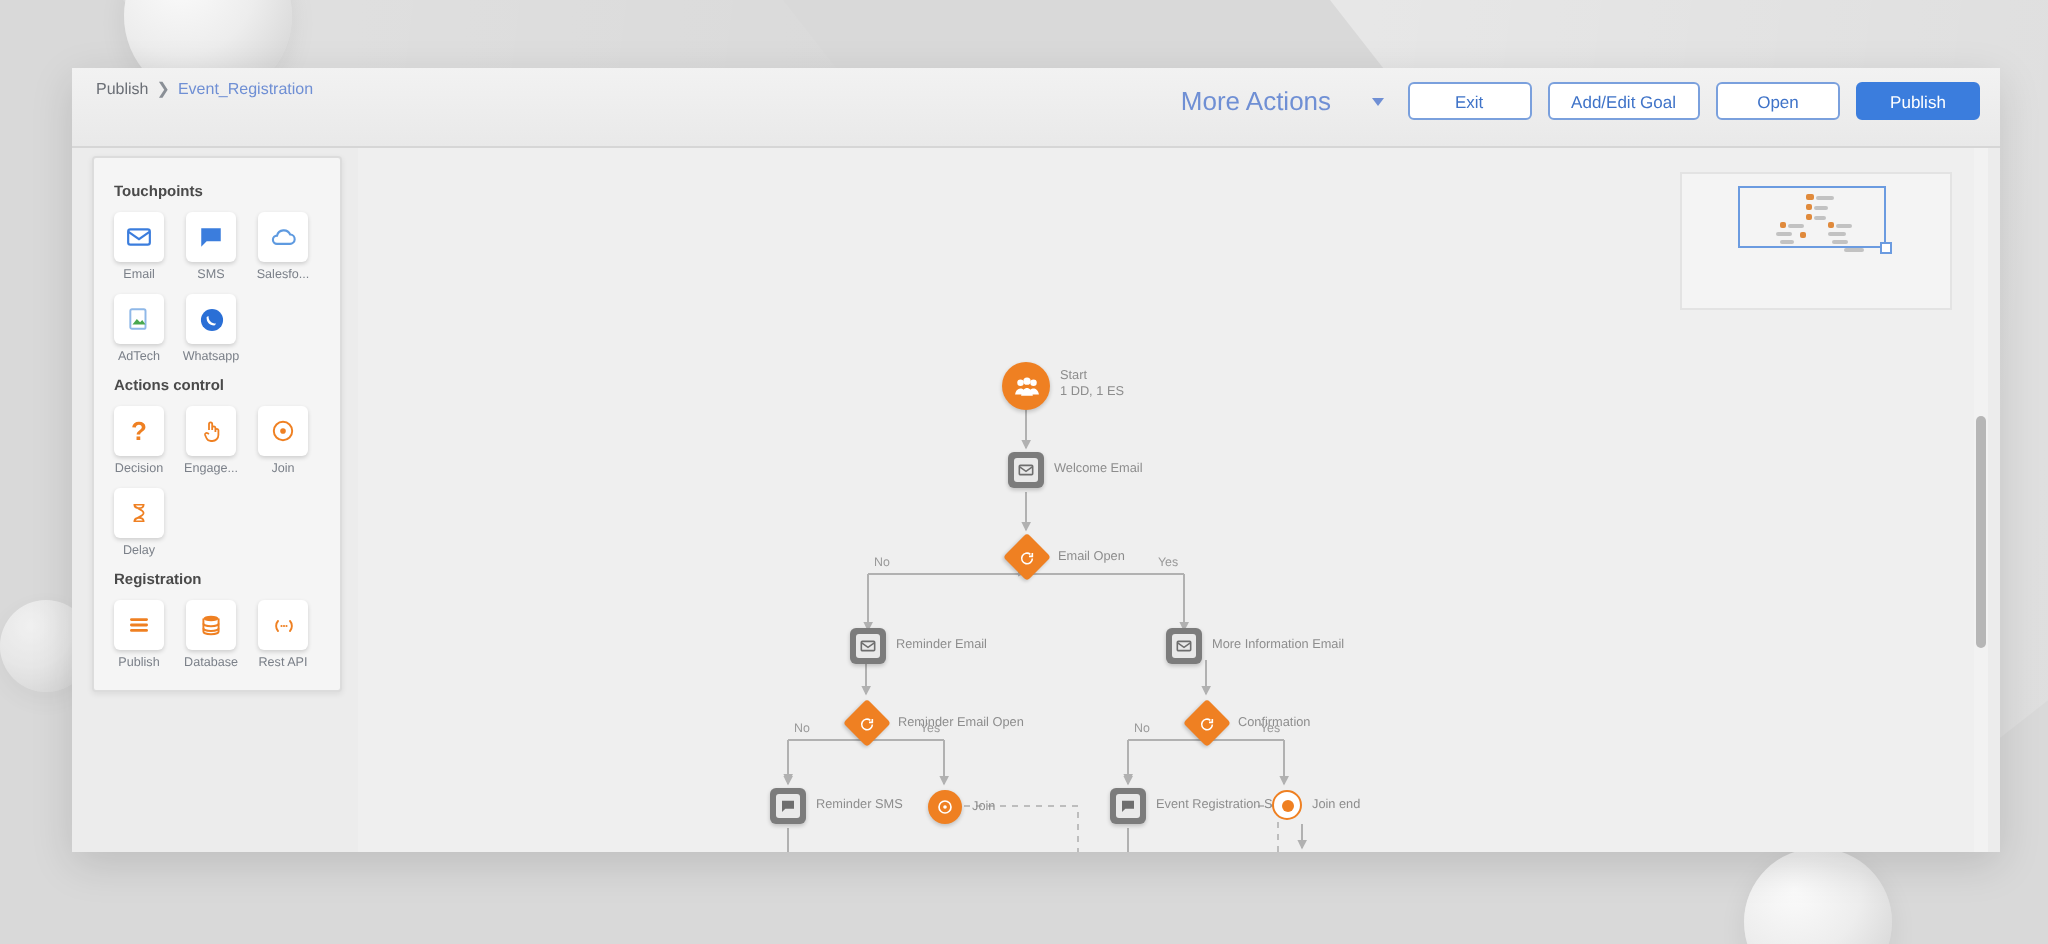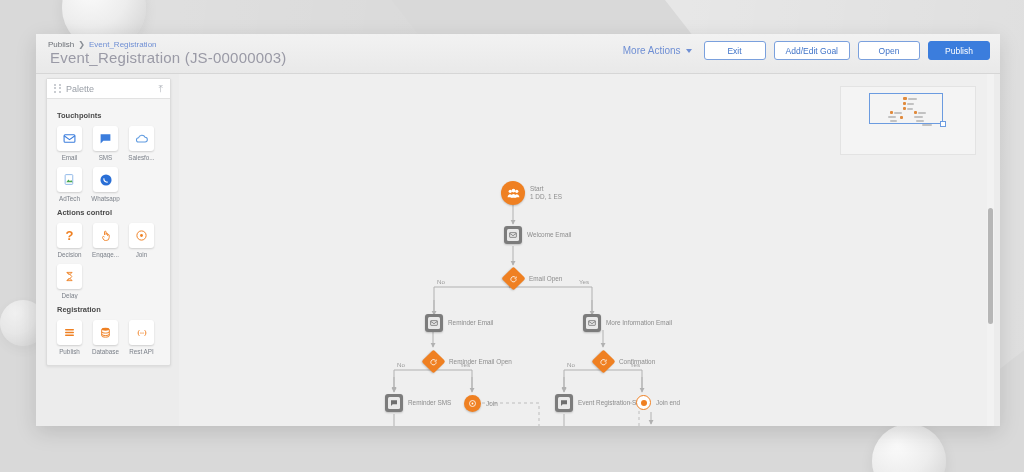--- a/index.html
+++ b/index.html
@@ -58,21 +58,21 @@
   #breadcrumb .crumb-link { color: #6f8fd4; }
   #page-title {
     position: absolute; left: 14px; top: 15px;
     font-size: 15px; color: #9a9aa6; letter-spacing: .2px; white-space: nowrap;
   }
   #header-actions {
     position: absolute; right: 10px; top: 7px;
     display: flex; align-items: center; gap: 8px;
   }
   #more-actions {
-    font-size: 10px; color: #6f8fd4; display: flex; align-items: center; gap: 5px;
+    font-size: 13px; color: #6f8fd4; display: flex; align-items: center; gap: 20px;
     cursor: pointer; padding: 0 4px;
   }
   .chev-down {
     width: 0; height: 0; border-left: 3px solid transparent;
     border-right: 3px solid transparent; border-top: 4px solid #6f8fd4;
   }
   .btn {
     height: 19px; min-width: 62px; padding: 0 11px;
     font-size: 8.5px; font-weight: normal;
     border-radius: 3px; cursor: pointer;
@@ -211,49 +211,36 @@
   <div class="bg-sphere s2"></div>
   <div class="bg-sphere s3"></div>
 </div>
 
 <div id="app-window">
 
   <div id="app-header">
     <div id="breadcrumb">
       <span>Publish</span><span class="crumb-sep">❯</span><span class="crumb-link">Event_Registration</span>
     </div>
-    <div id="page-title">Event_Registration (JS-00000003)</div>
 
     <div id="header-actions">
       <div id="more-actions">
         <span>More Actions</span>
         <span class="chev-down"></span>
       </div>
       <div class="btn">Exit</div>
       <div class="btn">Add/Edit Goal</div>
       <div class="btn">Open</div>
       <div class="btn primary">Publish</div>
     </div>
   </div>
 
   <div id="app-body">
 
     <div id="palette">
-      <div id="palette-header">
-        <span class="grip">
-            <i></i>
-            <i></i>
-            <i></i>
-            <i></i>
-            <i></i>
-            <i></i>
-          </span>
-        <span id="palette-title">Palette</span>
-        <span class="collapse-chev">⤒</span>
-      </div>
       <div id="palette-body">
 
         <div class="pal-section-title">Touchpoints</div>
         <div class="pal-grid">
           <div class="pal-item">
             <div class="pal-tile">
               <svg width="13" height="13" viewBox="0 0 24 24" fill="none" stroke="#3b7ddd" stroke-width="2">
                 <rect x="2" y="5" width="20" height="14" rx="2"></rect>
                   <path d="M2 7l10 7 10-7"></path>
               </svg>

